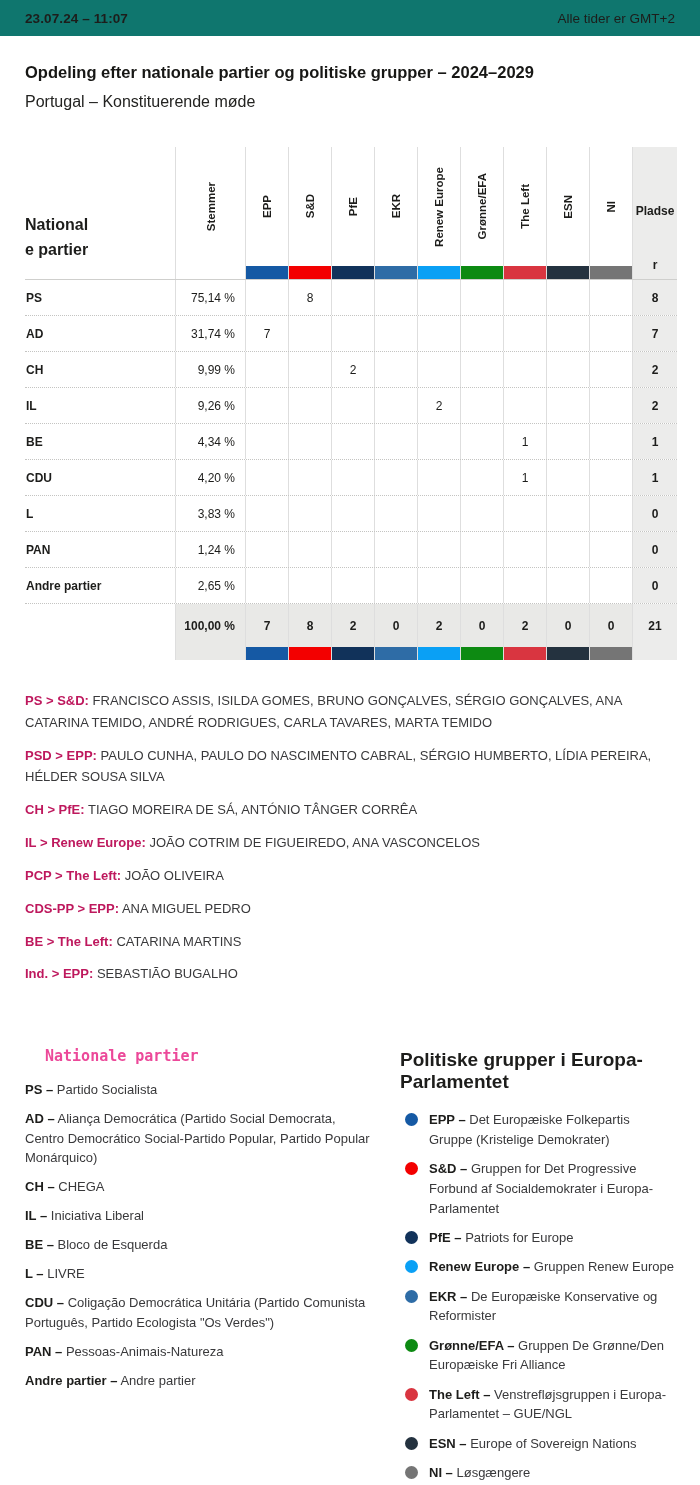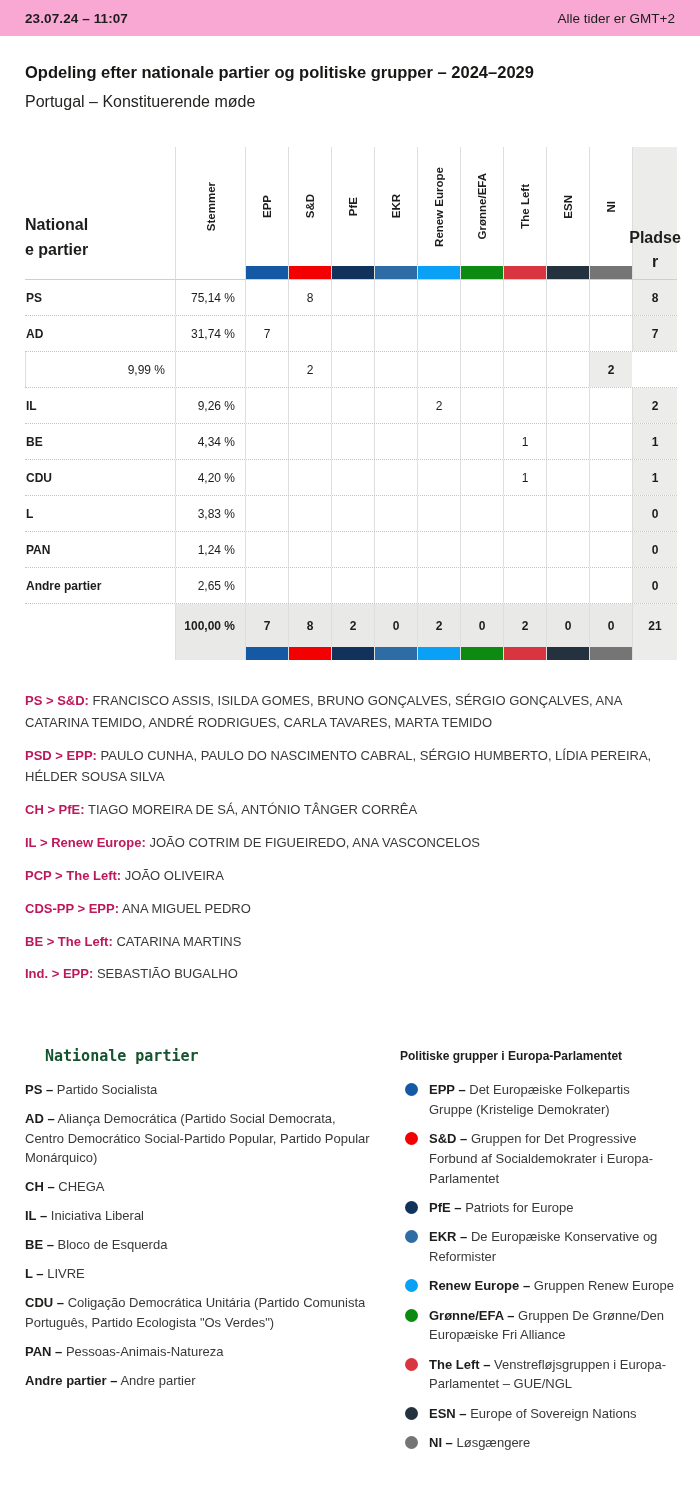--- a/index.html
+++ b/index.html
@@ -1,38 +1,38 @@
 <!DOCTYPE html>
 <html lang="da"><head>
 <meta charset="utf-8">
 <style>
   html,body{margin:0;padding:0;background:#fff;}
   body{width:700px;min-height:1485px;font-family:"Liberation Sans",sans-serif;color:#1d1d1b;}
-  .topbar{height:33px;background:#f9a8d4;display:flex;justify-content:space-between;align-items:center;
+  .topbar{height:33px;background:#0f766e;display:flex;justify-content:space-between;align-items:center;
           padding:18px 25px;box-sizing:border-box;font-size:13.5px;color:#1d1d1b;}
   .topbar .date{font-weight:700;letter-spacing:.1px;}
   .content{margin:0 24px 0 25px;}
   .title{font-size:16.5px;font-weight:700;margin:27px 0 0 0;color:#171715;}
   .subtitle{font-size:16px;font-weight:400;margin:11px 0 0 0;color:#232321;}
 
   
   .tbl{margin-top:36px;width:652px;font-size:12px;}
   .tgrid{display:grid;grid-template-columns:150px 70px repeat(9,43px) 45px;}
   .thead{height:132px;}
   .tc{box-sizing:border-box;}
   .bL{border-left:1px solid #dedede;}
   .hc{display:flex;flex-direction:column;align-items:stretch;}
   .hlabelwrap{flex:1;display:flex;align-items:center;justify-content:center;}
   .vlabel{writing-mode:vertical-rl;transform:rotate(180deg);font-weight:700;font-size:11.5px;white-space:nowrap;color:#1d1d1b;}
   .hbar{height:13px;}
   .hspacer{height:13px;}
   .corner{display:flex;flex-direction:column;justify-content:flex-end;padding-bottom:16px;}
   .corner div{font-weight:700;font-size:16px;line-height:1.6;}
   .pladhead{background:#ececeb;display:flex;flex-direction:column;justify-content:flex-end;align-items:center;
-            padding-bottom:5px;font-weight:700;font-size:16px;line-height:1.5;text-align:center;}
+            padding-bottom:5px;font-weight:700;font-size:12px;line-height:1.5;text-align:center;gap:36px;}
   .trow{height:35px;border-top:1px dotted #c4c4c2;}
   .trow.first{border-top:1px solid #cfcfcd;}
   .trow .tc{display:flex;align-items:center;height:100%;}
   .c-party{font-weight:700;padding-left:1px;}
   .c-stem{justify-content:flex-end;padding-right:10px;}
   .c-seat{justify-content:center;}
   .c-plad{justify-content:center;font-weight:700;background:#ececeb;}
   .trowT{height:43px;border-top:1px dotted #c4c4c2;}
   .trowT .tc{display:flex;align-items:center;height:100%;font-weight:700;}
   .gbg{background:#e9e9e7;}
@@ -41,24 +41,24 @@
 
   
   .members{margin-top:30px;}
   .members p{font-size:13px;line-height:1.68;margin:0 0 11px 0;color:#39393b;}
   .members b{color:#be185d;margin-top:7px;}
 
   
   .legend{margin-top:62px;display:flex;}
   .leg-left{width:352px;flex:none;}
   .leg-right{flex:1;margin-left:23px;}
-  .leg-left h3{font-family:"DejaVu Sans Mono","Liberation Mono",monospace;font-size:15px;font-weight:700;margin:0 0 15px 0;color:#14532d;padding-left:20px;}
+  .leg-left h3{font-family:"DejaVu Sans Mono","Liberation Mono",monospace;font-size:15px;font-weight:700;margin:0 0 15px 0;color:#ec4899;padding-left:20px;}
   .leg-left p{font-size:13px;line-height:1.5;margin:0 0 9.5px 0;color:#39393b;}
   .leg-left b,.leg-right b{color:#1d1d1b;}
-  .leg-right h3{font-size:12px;font-weight:700;margin:2px 0 17px 0;color:#1d1d1b;}
+  .leg-right h3{font-size:19px;font-weight:700;margin:2px 0 17px 0;color:#1d1d1b;}
   .grp-item{display:flex;margin:0 0 9.5px 0;}
   .dot{width:13px;height:13px;border-radius:50%;flex:none;margin:3px 0 0 5px;}
   .grp-text{font-size:13px;line-height:1.52;margin-left:11px;color:#39393b;}
 </style>
 </head>
 <body>
 
 <div class="topbar">
   <span class="date">23.07.24 – 11:07</span>
   <span>Alle tider er GMT+2</span>
@@ -163,20 +163,21 @@
       <div class="tc c-seat bL"></div>
       <div class="tc c-seat bL"></div>
       <div class="tc c-seat bL"></div>
       <div class="tc c-seat bL"></div>
       <div class="tc c-seat bL"></div>
       <div class="tc c-seat bL"></div>
       <div class="tc c-seat bL"></div>
       <div class="tc c-plad bL">7</div>
     </div>
     <div class="tgrid trow">
+      <div class="tc c-party">CH</div>
       <div class="tc c-stem bL">9,99 %</div>
       <div class="tc c-seat bL"></div>
       <div class="tc c-seat bL"></div>
       <div class="tc c-seat bL">2</div>
       <div class="tc c-seat bL"></div>
       <div class="tc c-seat bL"></div>
       <div class="tc c-seat bL"></div>
       <div class="tc c-seat bL"></div>
       <div class="tc c-seat bL"></div>
       <div class="tc c-seat bL"></div>
@@ -330,28 +331,28 @@
       </div>
       <div class="grp-item">
         <span class="dot" style="background: rgb(243, 0, 0);"></span>
         <span class="grp-text"><b>S&amp;D –</b> <span>Gruppen for Det Progressive Forbund af Socialdemokrater i Europa-Parlamentet</span></span>
       </div>
       <div class="grp-item">
         <span class="dot" style="background: rgb(17, 50, 90);"></span>
         <span class="grp-text"><b>PfE –</b> <span>Patriots for Europe</span></span>
       </div>
       <div class="grp-item">
+        <span class="dot" style="background: rgb(10, 160, 245);"></span>
+        <span class="grp-text"><b>Renew Europe –</b> <span>Gruppen Renew Europe</span></span>
+      </div>
+      <div class="grp-item">
         <span class="dot" style="background: rgb(46, 108, 166);"></span>
         <span class="grp-text"><b>EKR –</b> <span>De Europæiske Konservative og Reformister</span></span>
       </div>
       <div class="grp-item">
-        <span class="dot" style="background: rgb(10, 160, 245);"></span>
-        <span class="grp-text"><b>Renew Europe –</b> <span>Gruppen Renew Europe</span></span>
-      </div>
-      <div class="grp-item">
         <span class="dot" style="background: rgb(13, 138, 18);"></span>
         <span class="grp-text"><b>Grønne/EFA –</b> <span>Gruppen De Grønne/Den Europæiske Fri Alliance</span></span>
       </div>
       <div class="grp-item">
         <span class="dot" style="background: rgb(217, 53, 64);"></span>
         <span class="grp-text"><b>The Left –</b> <span>Venstrefløjsgruppen i Europa-Parlamentet – GUE/NGL</span></span>
       </div>
       <div class="grp-item">
         <span class="dot" style="background: rgb(36, 50, 63);"></span>
         <span class="grp-text"><b>ESN –</b> <span>Europe of Sovereign Nations</span></span>

